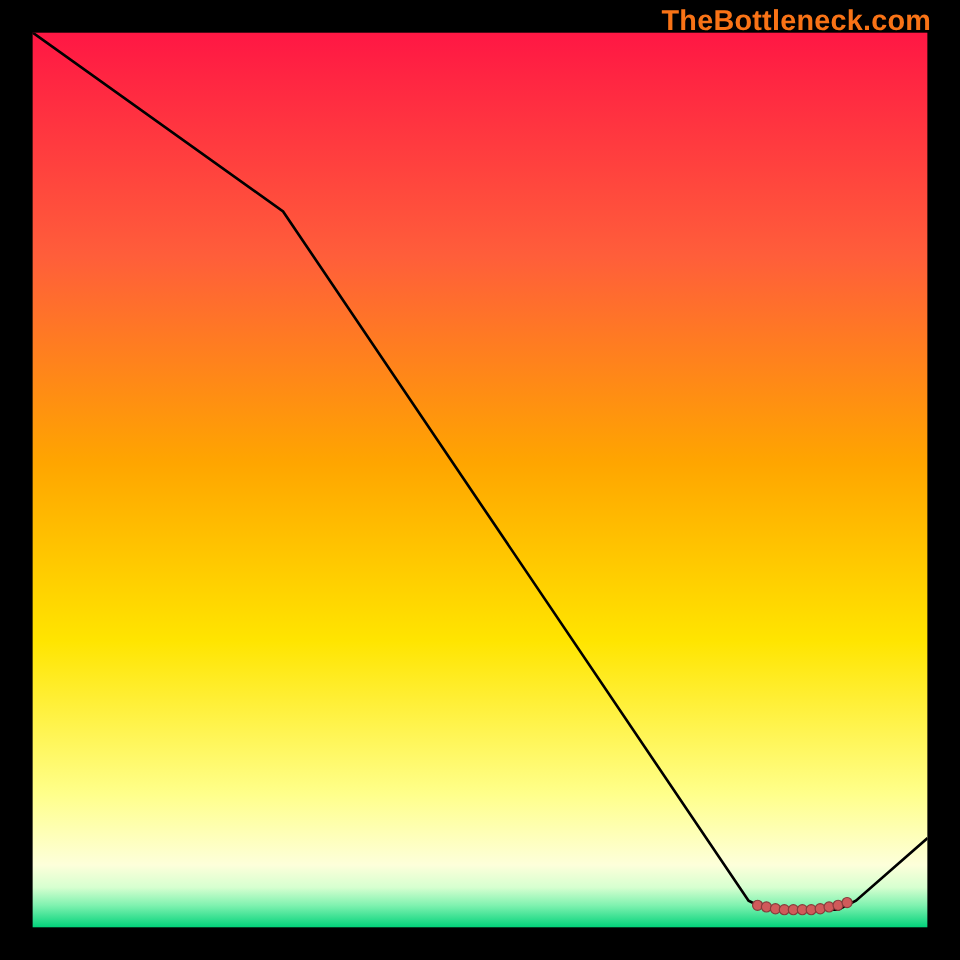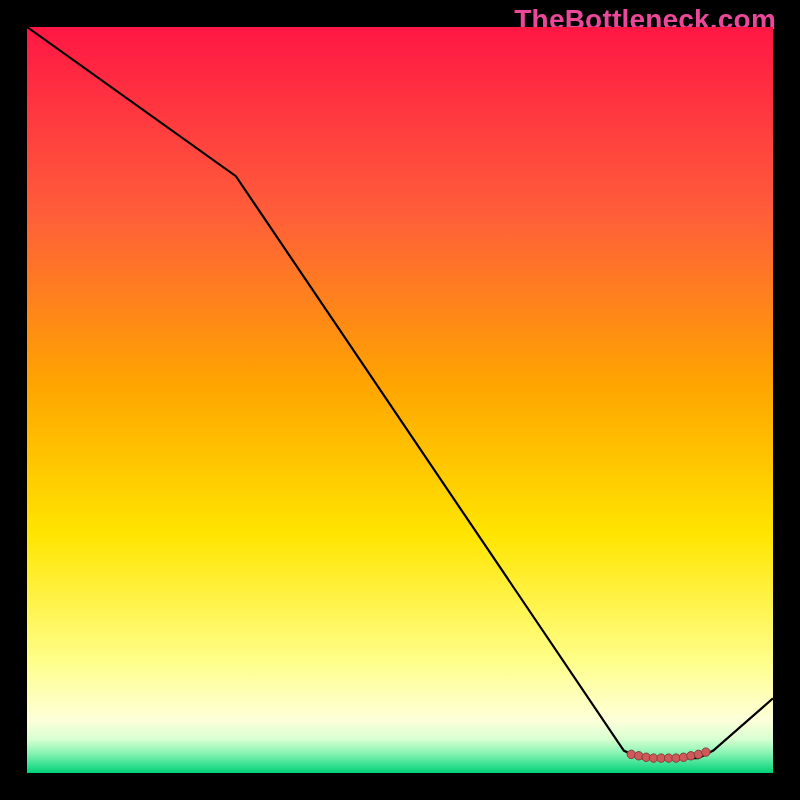--- a/index.html
+++ b/index.html
@@ -14,22 +14,22 @@
   .frame {
     position: relative;
     width: 800px;
     height: 800px;
     background: #000;
   }
   .watermark {
     position: absolute;
     top: 4px;
     right: 24px;
-    color: #ec4899;
-    font-size: 28px;
+    color: #f97316;
+    font-size: 24px;
     font-weight: 600;
     letter-spacing: 0.2px;
     user-select: none;
   }
   .plot-wrap {
     position: absolute;
     left: 27px;
     top: 27px;
     width: 746px;
     height: 746px;

